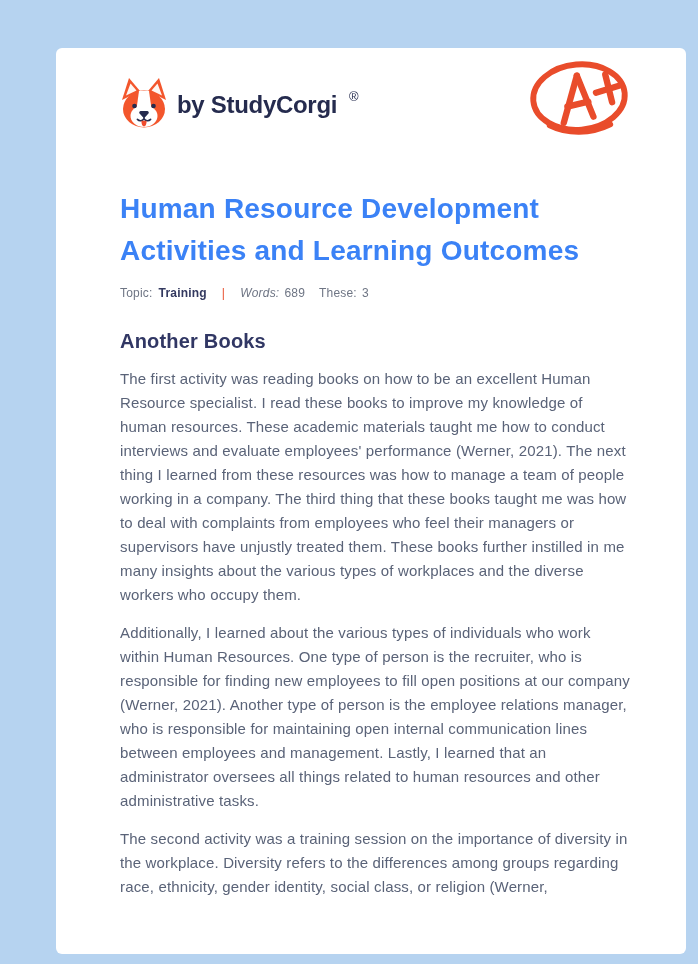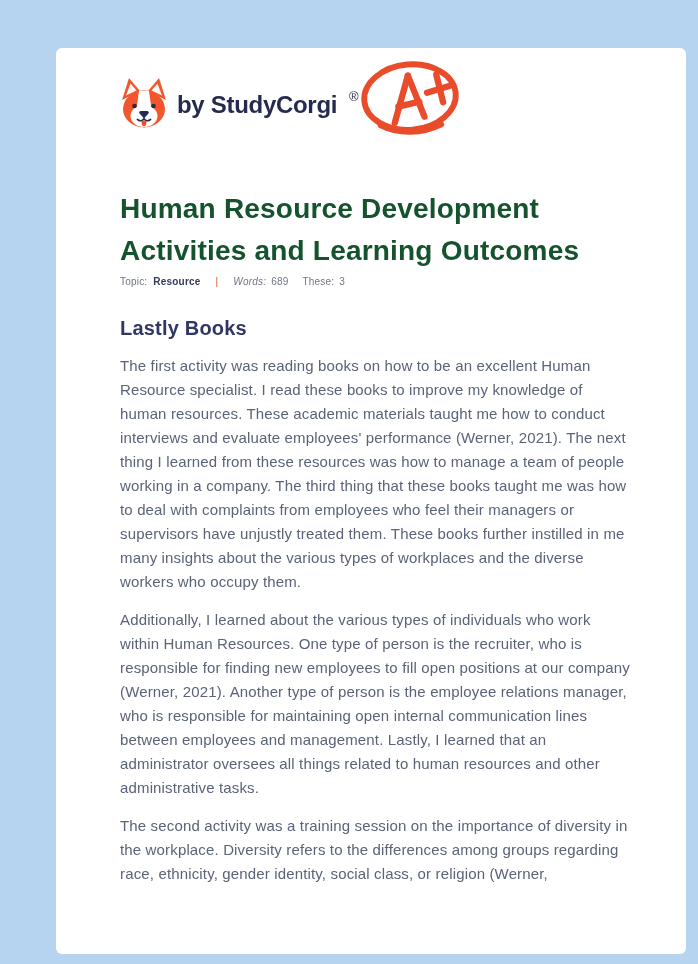--- a/index.html
+++ b/index.html
@@ -18,20 +18,21 @@
     width: 630px;
     height: 906px;
     background: #ffffff;
     border-radius: 6px;
     box-sizing: border-box;
     padding: 14px 56px 0 64px;
     overflow: hidden;
   }
   .header-row {
     display: flex;
+    justify-content: space-between;
     align-items: center;
     height: 86px;
   }
   .brand {
     display: flex;
     align-items: center;
     gap: 9px;
   }
   .brand-text {
     font-size: 24px;
@@ -46,27 +47,27 @@
     color: #252b4e;
     position: relative;
     top: -9px;
     margin-left: 3px;
   }
   h1.title {
     margin: 40px 0 0 0;
     font-size: 28px;
     line-height: 42px;
     font-weight: 800;
-    color: #14532d;
+    color: #3b82f6;
     max-width: 522px;
     letter-spacing: 0.2px;
   }
   .meta {
-    margin-top: 4px;
-    font-size: 10px;
+    margin-top: 14px;
+    font-size: 12px;
     color: #6e7584;
     display: flex;
     align-items: flex-end;
     letter-spacing: 0.2px;
   }
   .meta .topic-label { margin-right: 6px; }
   .meta .topic-value { color: #33395f; font-weight: 700; }
   .meta .separator   { color: #e8502f; margin: 0 15px; }
   .meta .words-label { margin-right: 5px; font-style: italic; }
   .meta .words-value { margin-right: 14px; }
@@ -130,30 +131,30 @@
         </g>
       </svg>
     </span>
 
   </div>
 
   <h1 class="title">Human Resource Development Activities and Learning Outcomes</h1>
 
   <div class="meta">
     <span class="topic-label">Topic:</span>
-    <span class="topic-value">Resource</span>
+    <span class="topic-value">Training</span>
     <span class="separator">|</span>
     <span class="words-label">Words:</span>
     <span class="words-value">689</span>
     <span class="pages-label">These:</span>
     <span class="pages-value">3</span>
   </div>
 
   <section>
-    <h2 class="section-heading">Lastly Books</h2>
+    <h2 class="section-heading">Another Books</h2>
     <p class="body-text">The first activity was reading books on how to be an excellent Human Resource specialist. I read these books to improve my knowledge of human resources. These academic materials taught me how to conduct interviews and evaluate employees' performance (Werner, 2021). The next thing I learned from these resources was how to manage a team of people working in a company. The third thing that these books taught me was how to deal with complaints from employees who feel their managers or supervisors have unjustly treated them. These books further instilled in me many insights about the various types of workplaces and the diverse workers who occupy them.</p>
     <p class="body-text">Additionally, I learned about the various types of individuals who work within Human Resources. One type of person is the recruiter, who is responsible for finding new employees to fill open positions at our company (Werner, 2021). Another type of person is the employee relations manager, who is responsible for maintaining open internal communication lines between employees and management. Lastly, I learned that an administrator oversees all things related to human resources and other administrative tasks.</p>
   </section>
 
   <section>
     <p class="body-text">The second activity was a training session on the importance of diversity in the workplace. Diversity refers to the differences among groups regarding race, ethnicity, gender identity, social class, or religion (Werner,</p>
   </section>
 
 </div>
 

